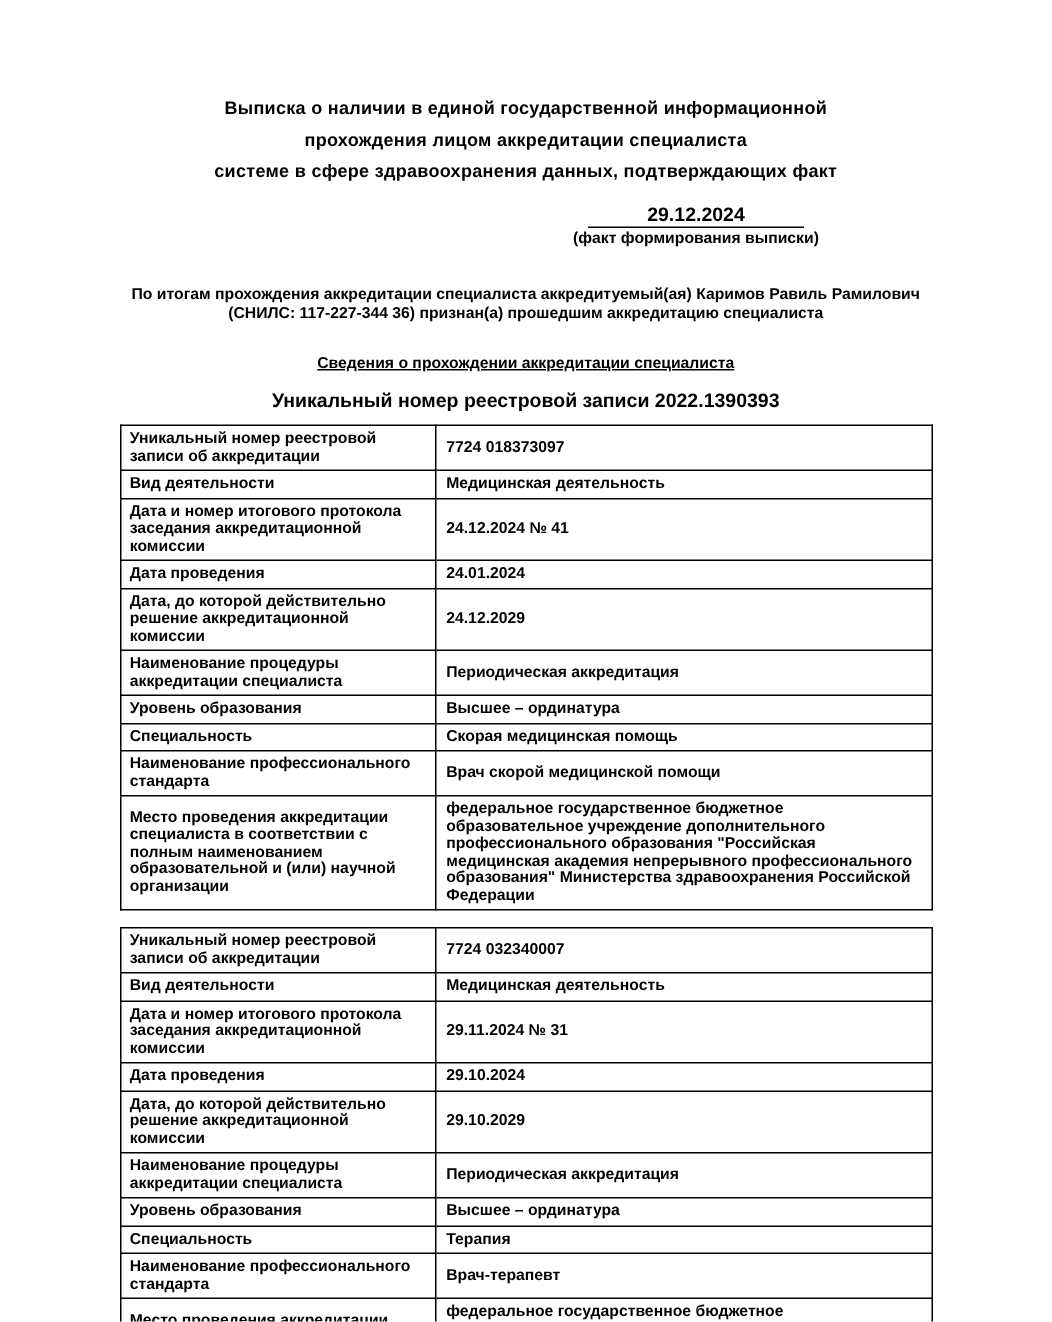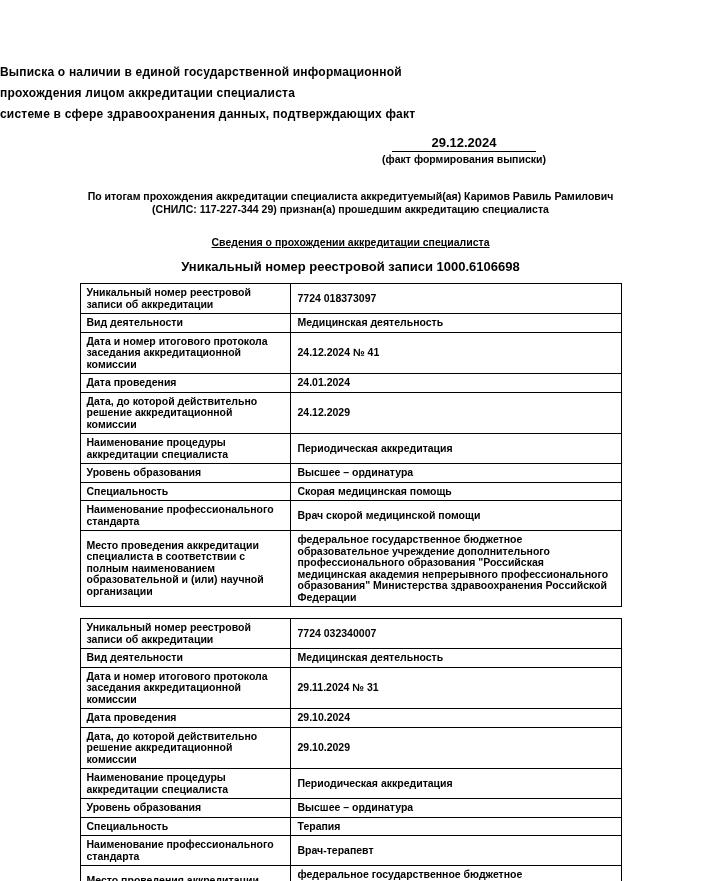--- a/index.html
+++ b/index.html
@@ -6,21 +6,21 @@
   html, body { background:#ffffff; }
   body {
     width:701px; height:881px; overflow:hidden;
     font-family:"Liberation Sans", sans-serif;
     font-weight:bold;
     color:#000000;
     -webkit-font-smoothing:antialiased;
   }
   .page { position:relative; width:701px; height:881px; padding-top:62px; background:#ffffff; }
 
-  .doc-title { font-size:12px; line-height:21px; letter-spacing:0.2px; }
+  .doc-title { text-align:center; font-size:12px; line-height:21px; letter-spacing:0.2px; }
 
   .date-block { width:172px; margin:11px 0 0 378px; text-align:center; }
   .date-value { font-size:13px; line-height:13px; margin:0 14px; padding-bottom:2px; border-bottom:1.8px solid #000; }
   .date-caption { font-size:10.5px; line-height:13px; margin-top:1px; white-space:nowrap; }
 
   .intro { width:548px; margin:24px auto 0; text-align:center; font-size:10.5px; line-height:13px; }
 
   .section-heading { margin-top:20px; text-align:center; font-size:10.5px; line-height:13px; text-decoration:underline; }
 
   .registry-heading { margin-top:10px; text-align:center; font-size:13px; line-height:16px; }
@@ -46,25 +46,25 @@
     <div>Выписка о наличии в единой государственной информационной</div>
     <div>прохождения лицом аккредитации специалиста</div>
     <div>системе в сфере здравоохранения данных, подтверждающих факт</div>
   </div>
 
   <div class="date-block">
     <div class="date-value">29.12.2024</div>
     <div class="date-caption">(факт формирования выписки)</div>
   </div>
 
-  <div class="intro">По итогам прохождения аккредитации специалиста аккредитуемый(ая) Каримов Равиль Рамилович (СНИЛС: 117-227-344 29) признан(а) прошедшим аккредитацию специалиста</div>
+  <div class="intro">По итогам прохождения аккредитации специалиста аккредитуемый(ая) Каримов Равиль Рамилович (СНИЛС: 117-227-344 36) признан(а) прошедшим аккредитацию специалиста</div>
 
   <div class="section-heading">Сведения о прохождении аккредитации специалиста</div>
 
-  <div class="registry-heading">Уникальный номер реестровой записи 1000.6106698</div>
+  <div class="registry-heading">Уникальный номер реестровой записи 2022.1390393</div>
 
   <table class="acc-table">
     <tbody>
       <tr>
         <td class="label">Уникальный номер реестровой записи об аккредитации</td>
         <td class="value">7724 018373097</td>
       </tr>
       <tr>
         <td class="label">Вид деятельности</td>
         <td class="value">Медицинская деятельность</td>

